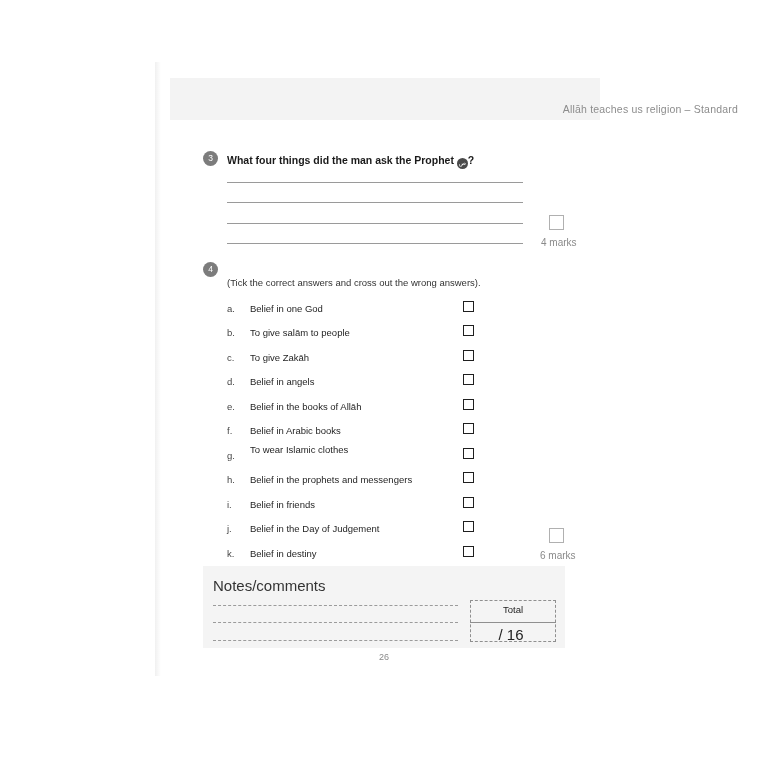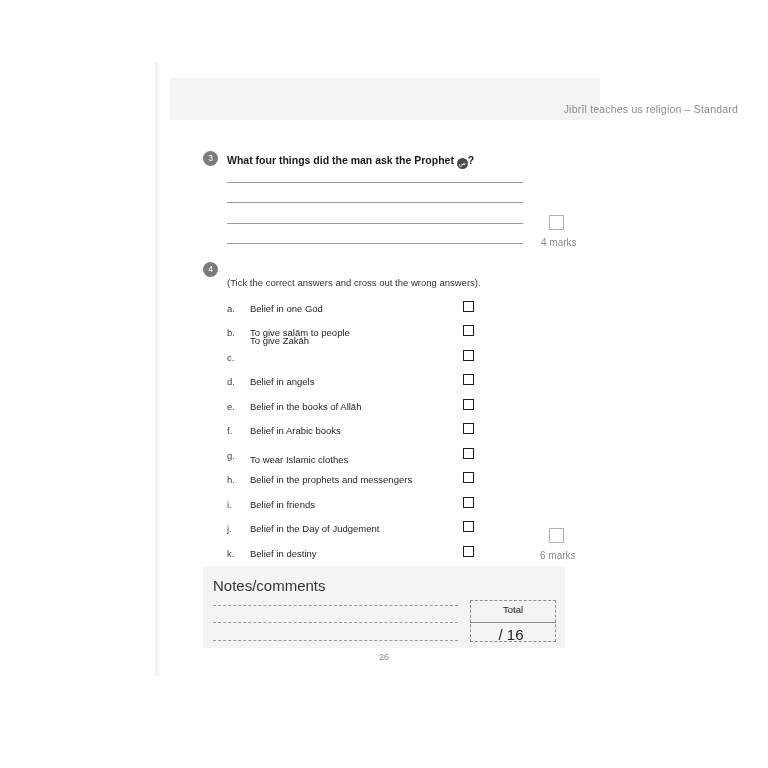--- a/index.html
+++ b/index.html
@@ -179,21 +179,21 @@
   }
 </style>
 </head>
 <body>
 
 <div class="page">
 
   <div class="spine"></div>
 
   <div class="header-band"></div>
-  <div class="header-text">Jibrīl teaches us religion – Standard</div>
+  <div class="header-text">Allāh teaches us religion – Standard</div>
 
   <div class="sheet"></div>
 
   <div class="q-num" style="left:203px; top:151px;">3</div>
   <div class="q-text" style="left:227px; top:154px;">
     <span>What four things did the man ask the Prophet </span><span class="prophet-glyph">ص</span><span>?</span>
   </div>
 
   <div class="rule-line" style="left:227px; top:182px; width:296px;"></div>
   <div class="rule-line" style="left:227px; top:202px; width:296px;"></div>
@@ -208,37 +208,37 @@
 
   <div class="opt-letter" style="left:227px; top:303px;">a.</div>
   <div class="opt-text" style="left:250px; top:303px;">Belief in one God</div>
   <div class="opt-check" style="left:463px; top:301px;"></div>
 
   <div class="opt-letter" style="left:227px; top:327px;">b.</div>
   <div class="opt-text" style="left:250px; top:327px;">To give salām to people</div>
   <div class="opt-check" style="left:463px; top:325px;"></div>
 
   <div class="opt-letter" style="left:227px; top:352px;">c.</div>
-  <div class="opt-text" style="left:250px; top:335px;text-align:center;">To give Zakāh</div>
+  <div class="opt-text" style="left:250px; top:352px;text-align:center;">To give Zakāh</div>
   <div class="opt-check" style="left:463px; top:350px;"></div>
 
   <div class="opt-letter" style="left:227px; top:376px;">d.</div>
   <div class="opt-text" style="left:250px; top:376px;">Belief in angels</div>
   <div class="opt-check" style="left:463px; top:374px;"></div>
 
   <div class="opt-letter" style="left:227px; top:401px;">e.</div>
   <div class="opt-text" style="left:250px; top:401px;">Belief in the books of Allāh</div>
   <div class="opt-check" style="left:463px; top:399px;"></div>
 
   <div class="opt-letter" style="left:227px; top:425px;">f.</div>
   <div class="opt-text" style="left:250px; top:425px;">Belief in Arabic books</div>
   <div class="opt-check" style="left:463px; top:423px;"></div>
 
   <div class="opt-letter" style="left:227px; top:450px;">g.</div>
-  <div class="opt-text" style="left:250px; top:454px;text-align:right;">To wear Islamic clothes</div>
+  <div class="opt-text" style="left:250px; top:444px;text-align:right;">To wear Islamic clothes</div>
   <div class="opt-check" style="left:463px; top:448px;"></div>
 
   <div class="opt-letter" style="left:227px; top:474px;">h.</div>
   <div class="opt-text" style="left:250px; top:474px;">Belief in the prophets and messengers</div>
   <div class="opt-check" style="left:463px; top:472px;"></div>
 
   <div class="opt-letter" style="left:227px; top:499px;">i.</div>
   <div class="opt-text" style="left:250px; top:499px;">Belief in friends</div>
   <div class="opt-check" style="left:463px; top:497px;"></div>
 

